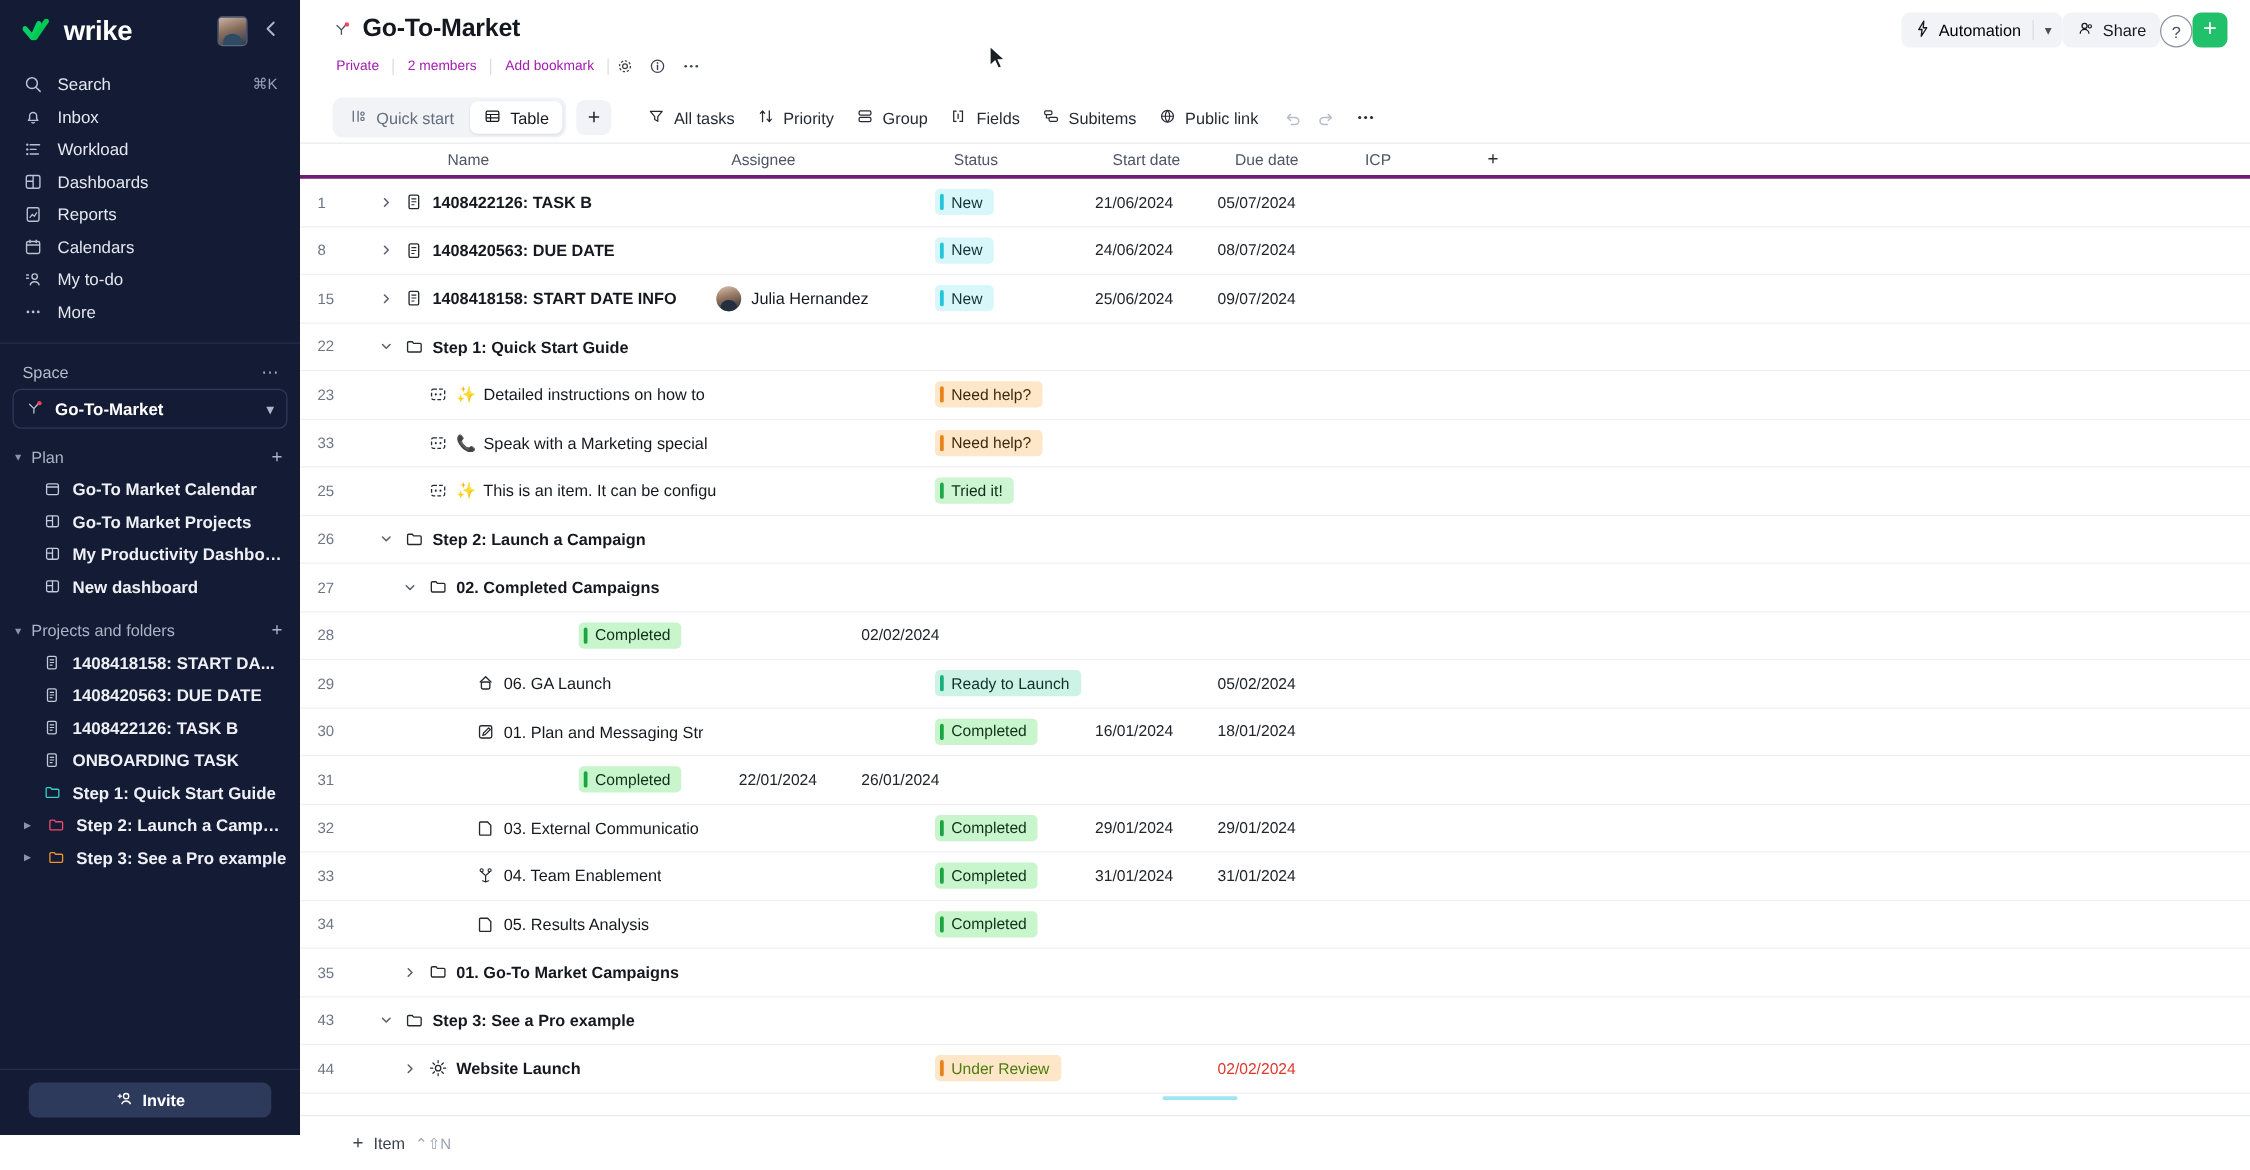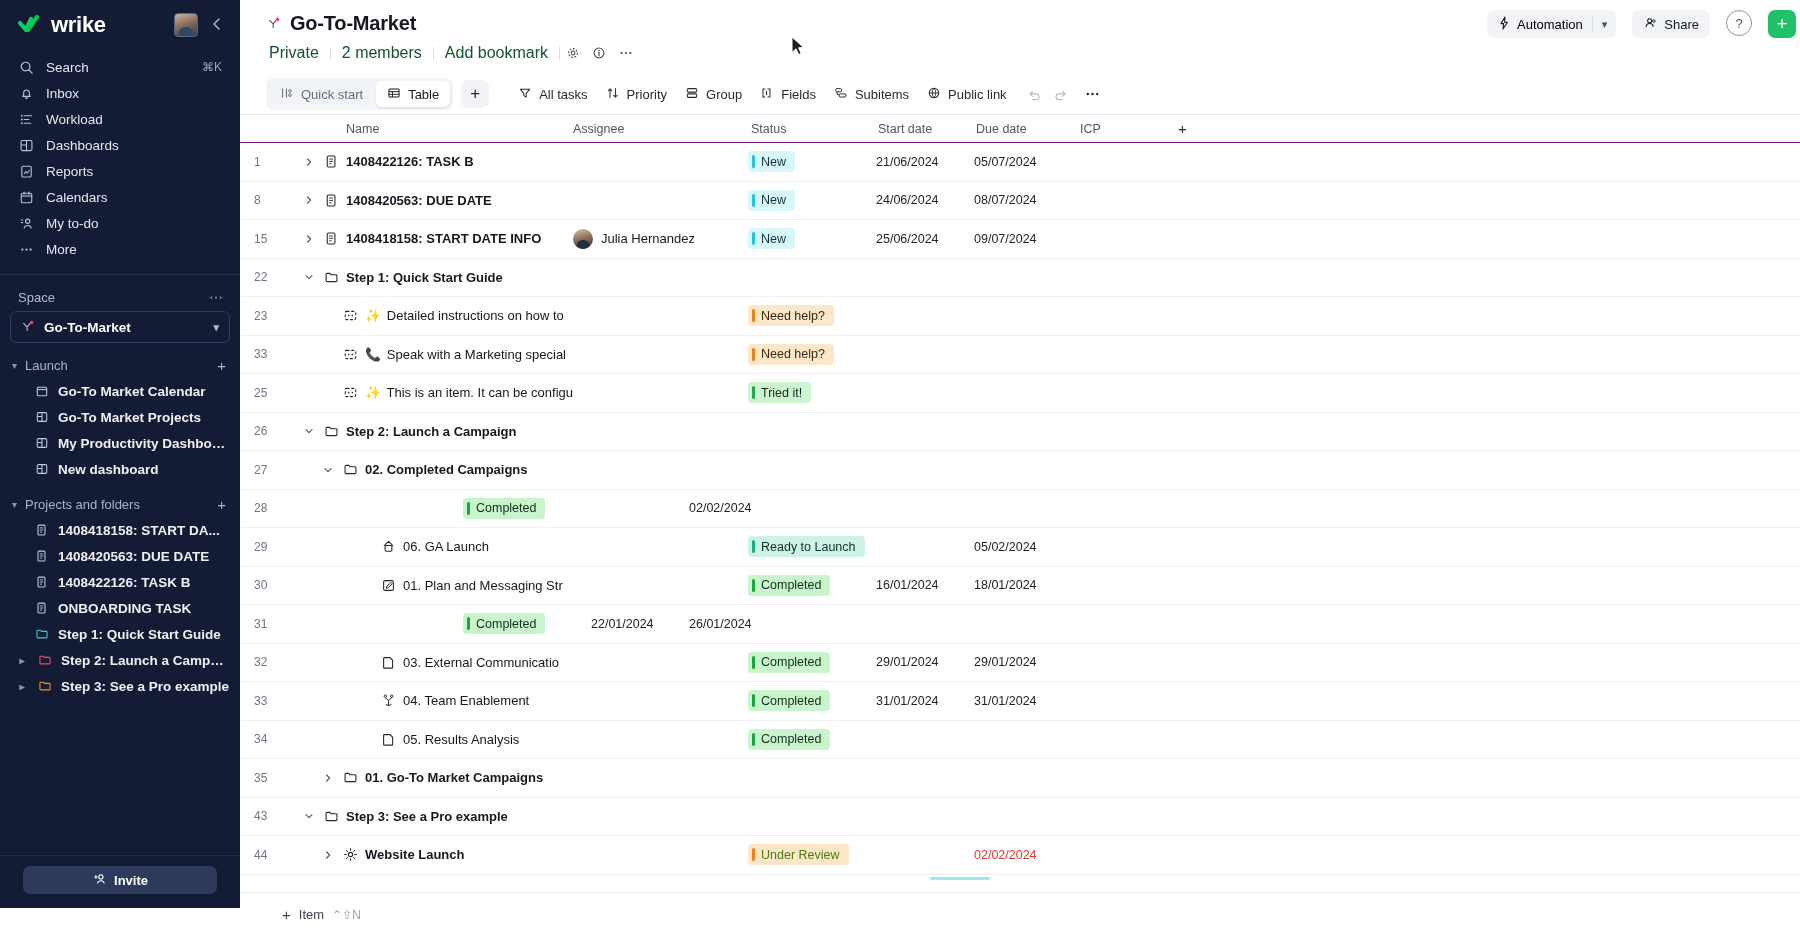--- a/index.html
+++ b/index.html
@@ -92,21 +92,21 @@
     font-size:13px; font-weight:700; cursor:pointer;
   }
 
   
   .main { flex:1; height:936px; display:flex; flex-direction:column; background:#fff; min-width:0; }
   .main-head { padding: 8px 18px 0 26px; }
   .title-row { display:flex; align-items:center; gap:8px; height:30px; }
   .title-ico { width:16px; height:16px; display:flex; align-items:center; justify-content:center; }
   .page-title { font-size: 20px; font-weight:700; color:#15191f; letter-spacing:-0.2px; }
 
-  .meta-row { display:flex; align-items:center; gap:0px; height:26px; margin-top:2px; font-size:16px; color:#14532d;}
+  .meta-row { display:flex; align-items:center; gap:0px; height:26px; margin-top:2px; font-size:11px; color:#a21caf;}
   .meta-item { padding: 0 11px; cursor:pointer; }
   .meta-item:first-child { padding-left:3px; }
   .meta-sep { width:1px; height:13px; background:#d8dce4; }
   .meta-ico { padding: 0 6px; display:flex; align-items:center; color:#3d4450; cursor:pointer; }
 
   .toolbar { display:flex; align-items:center; gap:0; height:40px; margin-top:8px; }
   .view-switch { display:flex; align-items:center; background:#f1f3f7; border-radius:8px; padding:3px; gap:2px; }
   .view-tab {
     display:flex; align-items:center; gap:7px; height:26px; padding: 0 11px;
     border-radius:6px; font-size:13px; color:#646d7e; cursor:pointer; white-space:nowrap;
@@ -120,21 +120,21 @@
   .tb-btn {
     display:flex; align-items:center; gap:7px; height:28px; padding: 0 9px;
     border-radius:6px; font-size:13px; color:#262b33; cursor:pointer; white-space:nowrap;
   }
   .tb-icon-btn {
     width:26px; height:26px; border-radius:6px; display:flex; align-items:center; justify-content:center;
     color:#b6bcc8; cursor:pointer;
   }
   .tb-icon-btn.enabled { color:#262b33; }
 
-  .head-right { margin-left:auto; display:flex; align-items:flex-start; gap:16px; position:absolute; right:4px; top:10px; }
+  .head-right { margin-left:auto; display:flex; align-items:flex-end; gap:0; position:absolute; right:18px; top:10px; }
   .pill {
     display:flex; align-items:center; gap:7px; height:28px; padding: 0 11px;
     background:#f1f3f7; border-radius:7px; font-size:13px; color:#15191f; cursor:pointer; white-space:nowrap;
   }
   .pill-split { display:flex; align-items:center; background:#f1f3f7; border-radius:7px; height:28px; }
   .pill-split .lbl { display:flex; align-items:center; gap:7px; padding: 0 9px 0 11px; font-size:13px; cursor:pointer;}
   .pill-split .div { width:1px; height:16px; background:#d9dde5; }
   .pill-split .car { padding: 0 9px; color:#4a515c; font-size:11px; cursor:pointer;}
   .circle-btn {
     width:26px; height:26px; border-radius:50%; border:1.3px solid #8d95a3; color:#4a515c;
@@ -142,21 +142,21 @@
   }
   .green-btn {
     width:28px; height:28px; border-radius:7px; background:#21c16b; color:#fff;
     display:flex; align-items:center; justify-content:center; font-size:19px; cursor:pointer;
   }
 
   
   .table-wrap { flex:1; display:flex; flex-direction:column; min-height:0; border-top:1px solid #e7eaee; }
   .thead {
     display:flex; align-items:center; height:28px; font-size:12.5px; color:#4e5costs;
-    color:#4e5666; border-bottom:1px solid #701a75; padding-left:0px;
+    color:#4e5666; border-bottom:3px solid #701a75; padding-left:12px;
   }
   .c-num   { width:48px; min-width:48px; }
   .c-name  { width:285px; min-width:285px; }
   .c-assn  { width:175px; min-width:175px; }
   .c-stat  { width:128px; min-width:128px; }
   .c-start { width:98px; min-width:98px; }
   .c-due   { width:104px; min-width:104px; }
   .c-icp   { width:98px; min-width:98px; }
   .c-plus  { width:40px; min-width:40px; }
   .thead .hcell { padding-left: 2px; }
@@ -332,21 +332,21 @@
             <circle cx="12" cy="4" r="2" fill="#f0435f"></circle>
           </svg>
       </span>
       <span>Go-To-Market</span>
       <span class="chev">▾</span>
     </div>
 
 
     <div class="tree-head">
       <span style="font-size:10px;color:#8b94ab;">▾</span>
-      <span>Launch</span>
+      <span>Plan</span>
       <span class="plus">+</span>
     </div>
     <div>
       <div class="tree-item">
         <span class="t-ico">
           <svg width="14" height="14" viewBox="0 0 16 16">
               <rect x="2.6" y="3.6" width="10.8" height="9.8" rx="1.5" stroke="#c2cadc" stroke-width="1.2" fill="none"></rect>
               <path d="M2.6 6.4 H13.4" stroke="#c2cadc" stroke-width="1.2"></path>
             </svg>
         </span>

